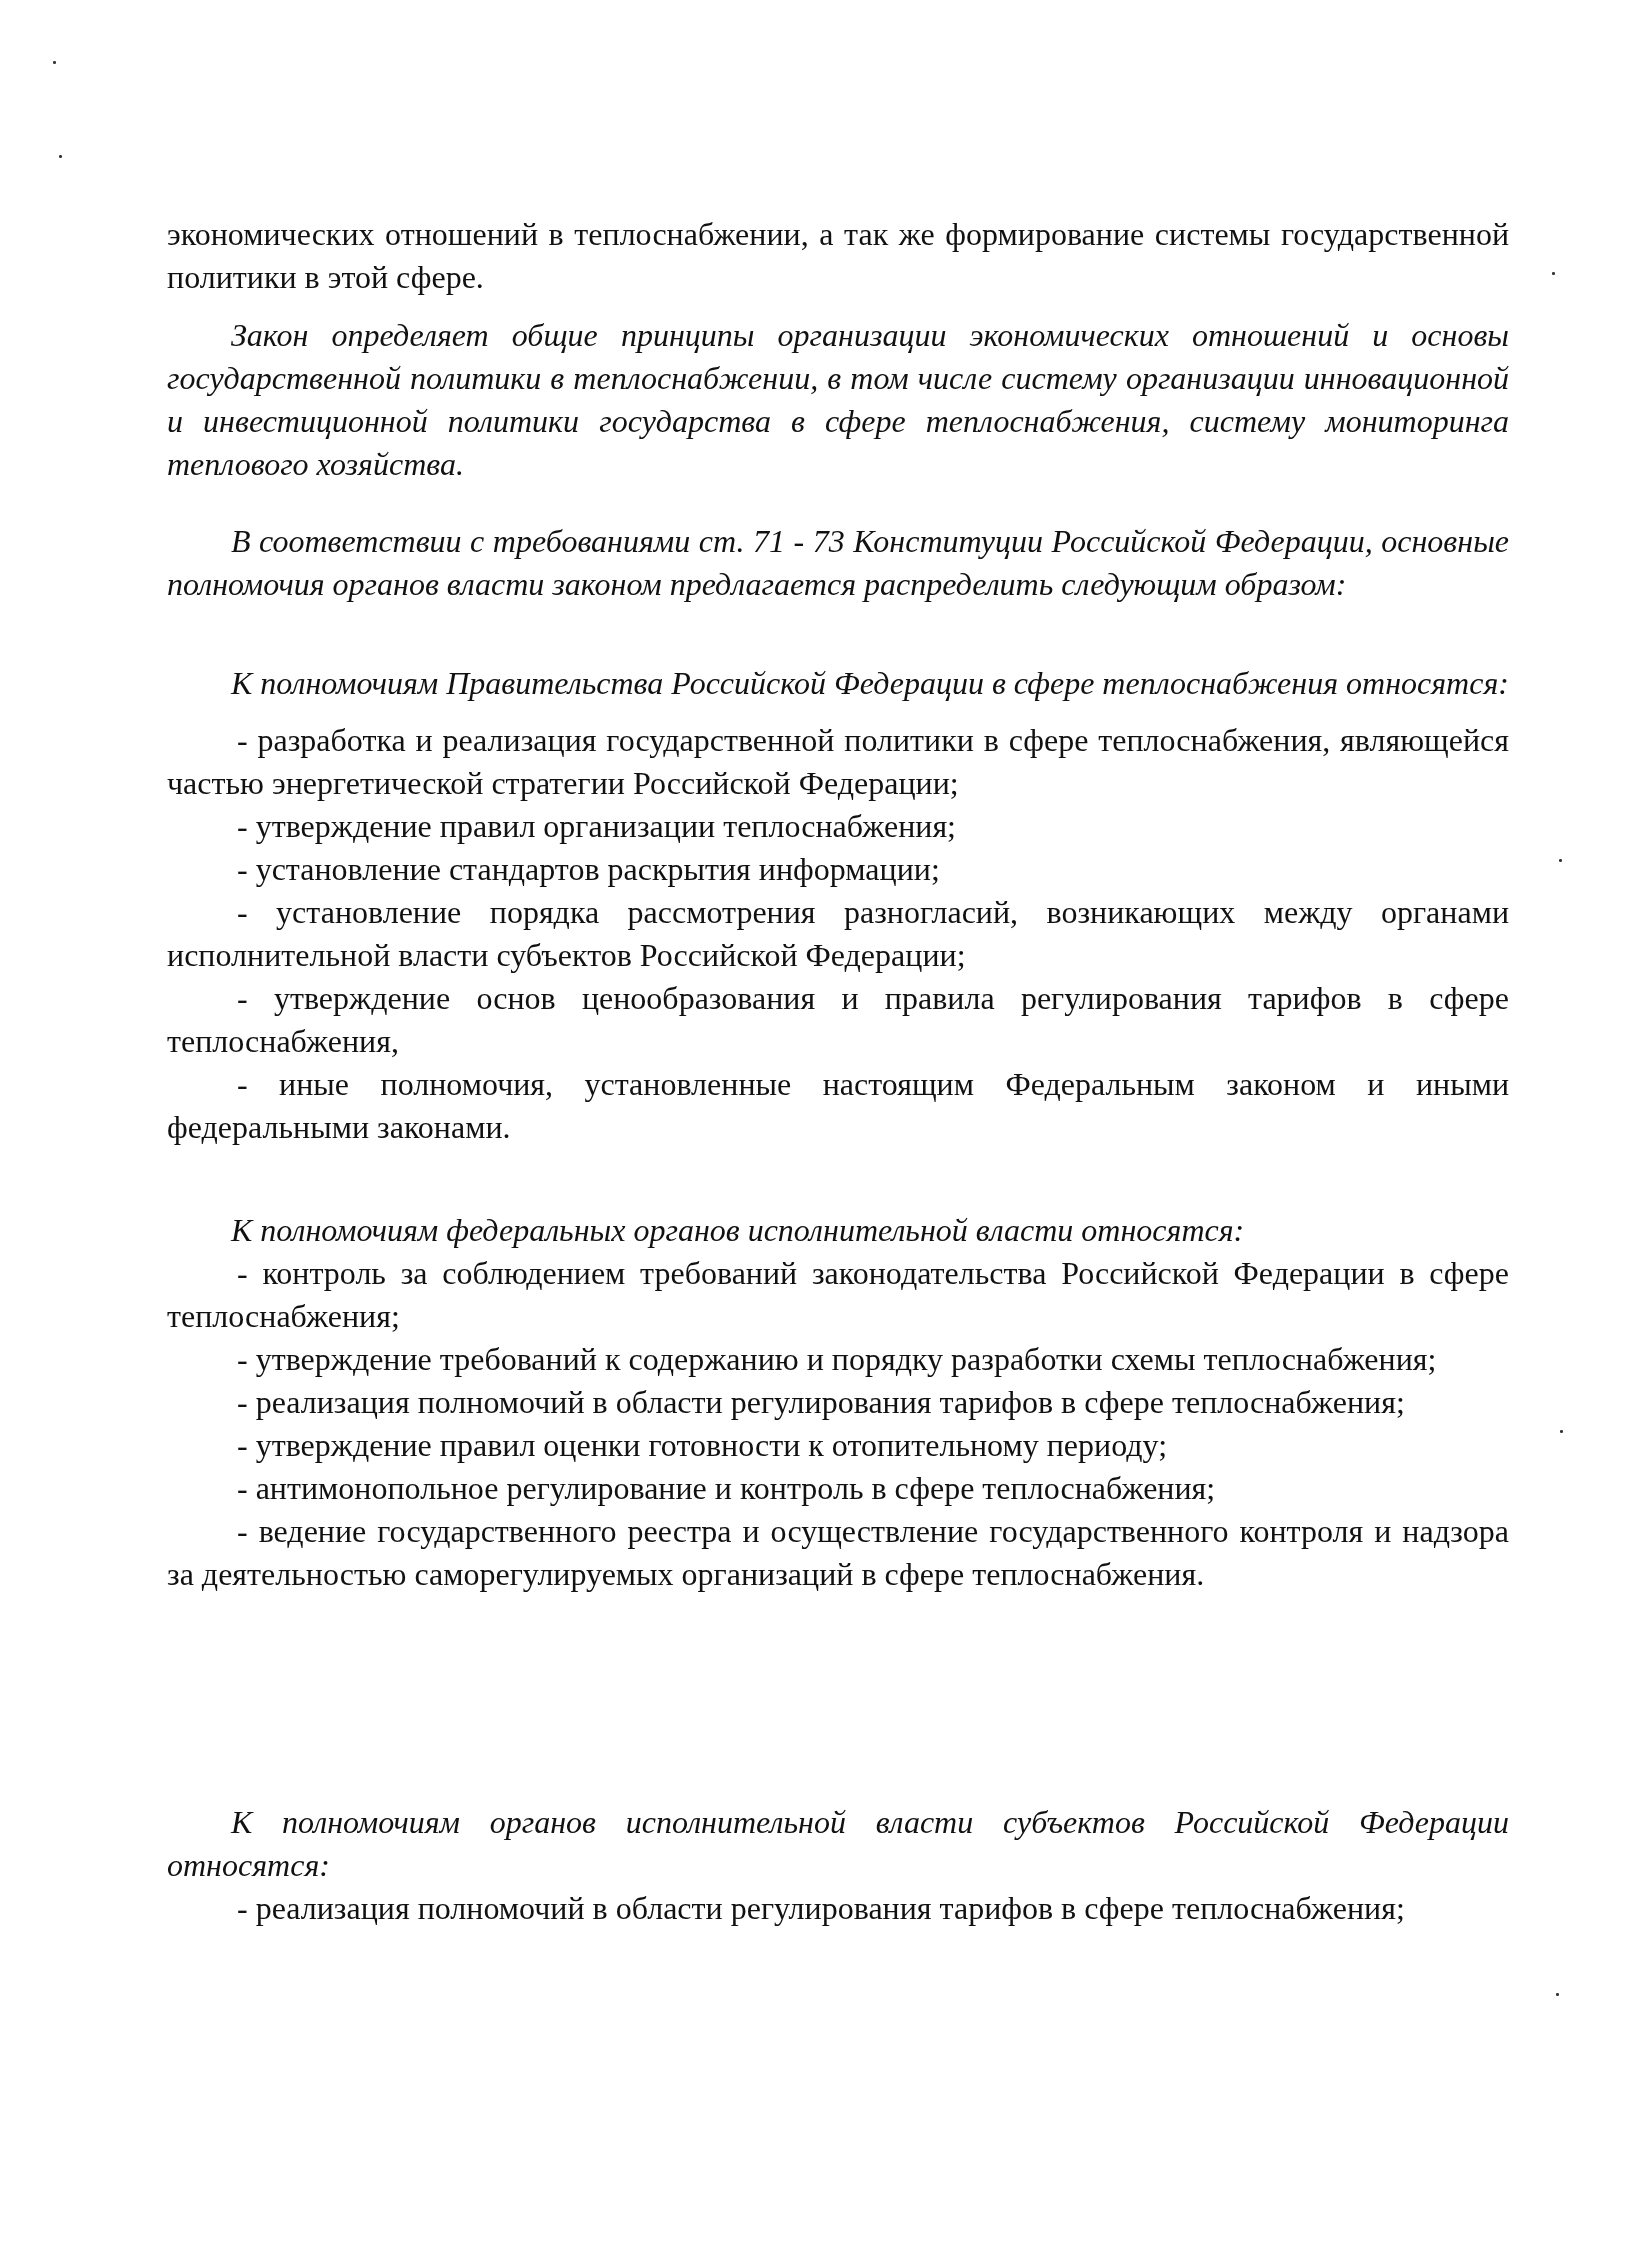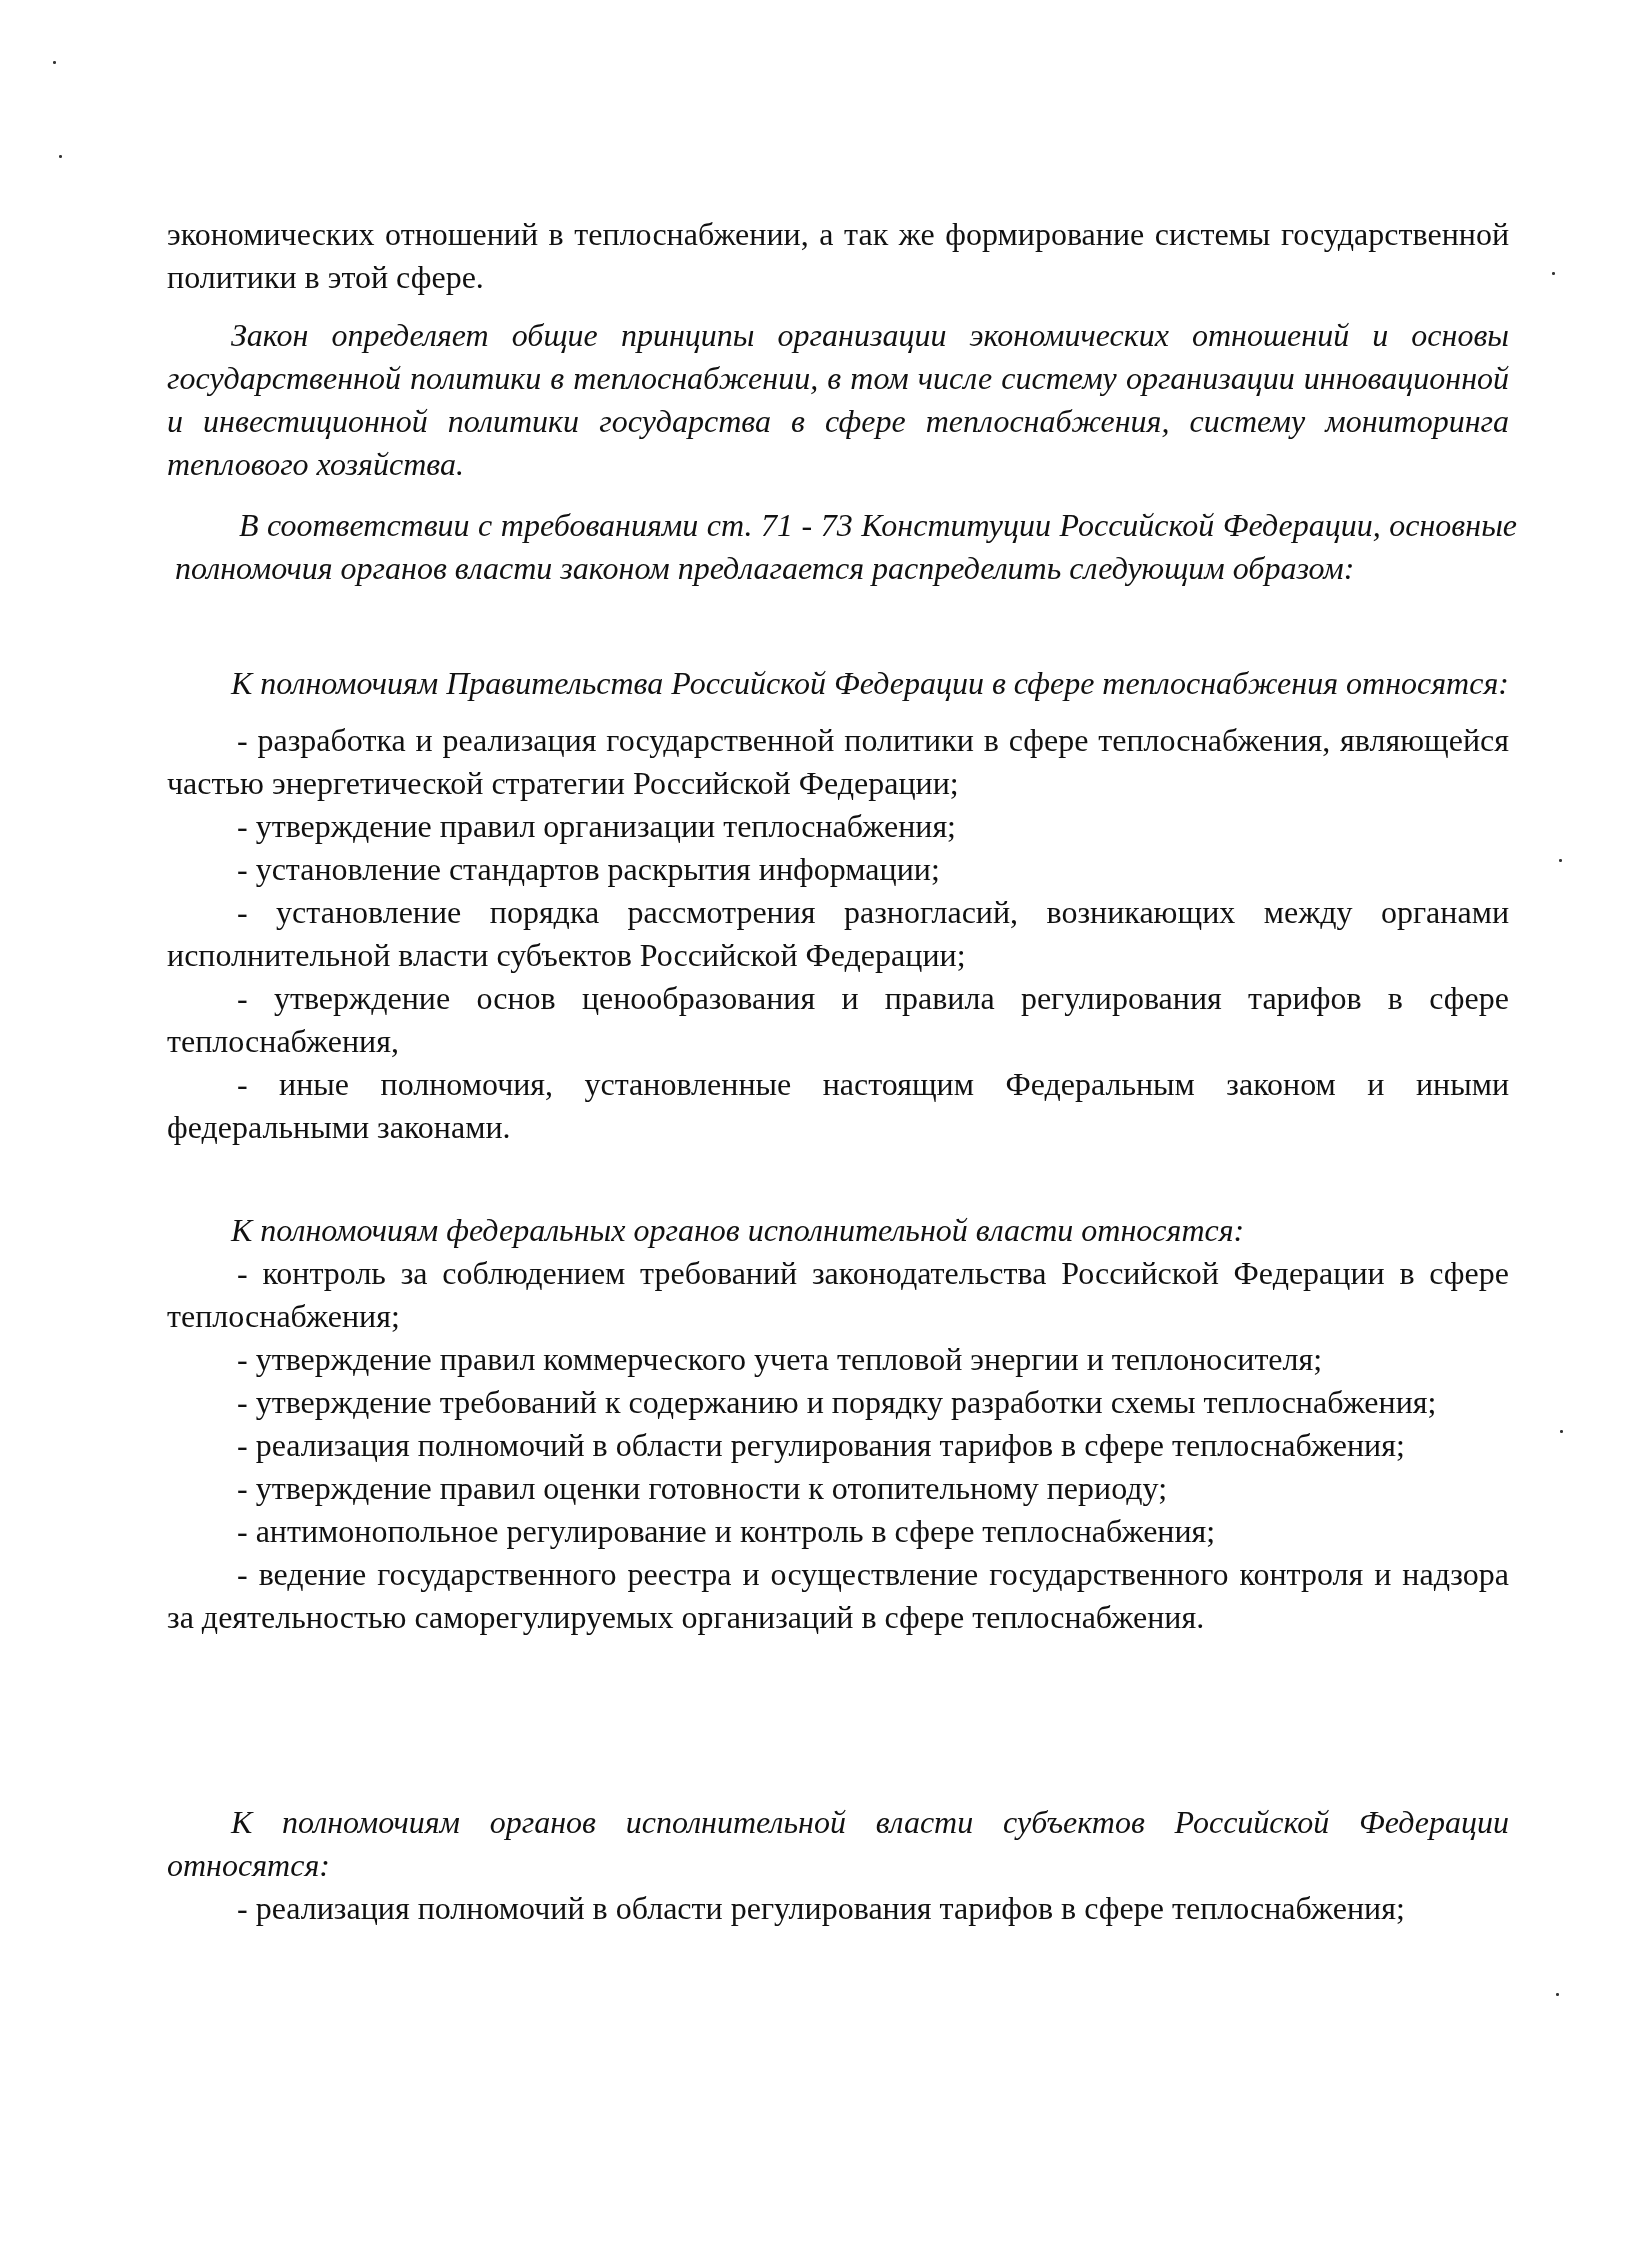--- a/index.html
+++ b/index.html
@@ -29,38 +29,37 @@
   <span class="speck" style="left:1556px;top:1993px;"></span>
 
   <div class="block" style="top:213px;">
     <p class="p">экономических отношений в теплоснабжении, а так же формирование системы государственной политики в этой сфере.</p>
   </div>
 
   <div class="block" style="top:314px;">
     <p class="p indent">Закон определяет общие принципы организации экономических отношений и основы государственной политики в теплоснабжении, в том числе систему организации инновационной и инвестиционной политики государства в сфере теплоснабжения, систему мониторинга теплового хозяйства.</p>
   </div>
 
-  <div class="block" style="top:504px;margin-left:8px;">
+  <div class="block" style="top:520px;">
     <p class="p indent">В соответствии с требованиями ст. 71 - 73 Конституции Российской Федерации, основные полномочия органов власти законом предлагается распределить следующим образом:</p>
   </div>
 
   <div class="block" style="top:662px;">
     <p class="p indent" style="margin-bottom:14px;">К полномочиям Правительства Российской Федерации в сфере теплоснабжения относятся:</p>
     <p class="item">- разработка и реализация государственной политики в сфере теплоснабжения, являющейся частью энергетической стратегии Российской Федерации;</p>
     <p class="item">- утверждение правил организации теплоснабжения;</p>
     <p class="item">- установление стандартов раскрытия информации;</p>
     <p class="item">- установление порядка рассмотрения разногласий, возникающих между органами исполнительной власти субъектов Российской Федерации;</p>
     <p class="item">- утверждение основ ценообразования и правила регулирования тарифов в сфере теплоснабжения,</p>
     <p class="item">- иные полномочия, установленные настоящим Федеральным законом и иными федеральными законами.</p>
   </div>
 
   <div class="block" style="top:1209px;">
     <p class="p indent">К полномочиям федеральных органов исполнительной власти относятся:</p>
     <p class="item">- контроль за соблюдением требований законодательства Российской Федерации в сфере теплоснабжения;</p>
-    <p class="item">- утверждение правил коммерческого учета тепловой энергии и теплоносителя;</p>
     <p class="item">- утверждение требований к содержанию и порядку разработки схемы теплоснабжения;</p>
     <p class="item">- реализация полномочий в области регулирования тарифов в сфере теплоснабжения;</p>
     <p class="item">- утверждение правил оценки готовности к отопительному периоду;</p>
     <p class="item">- антимонопольное регулирование и контроль в сфере теплоснабжения;</p>
     <p class="item">- ведение государственного реестра и осуществление государственного контроля и надзора за деятельностью саморегулируемых организаций в сфере теплоснабжения.</p>
   </div>
 
   <div class="block" style="top:1801px;">
     <p class="p indent">К полномочиям органов исполнительной власти субъектов Российской Федерации относятся:</p>
     <p class="item">- реализация полномочий в области регулирования тарифов в сфере теплоснабжения;</p>

